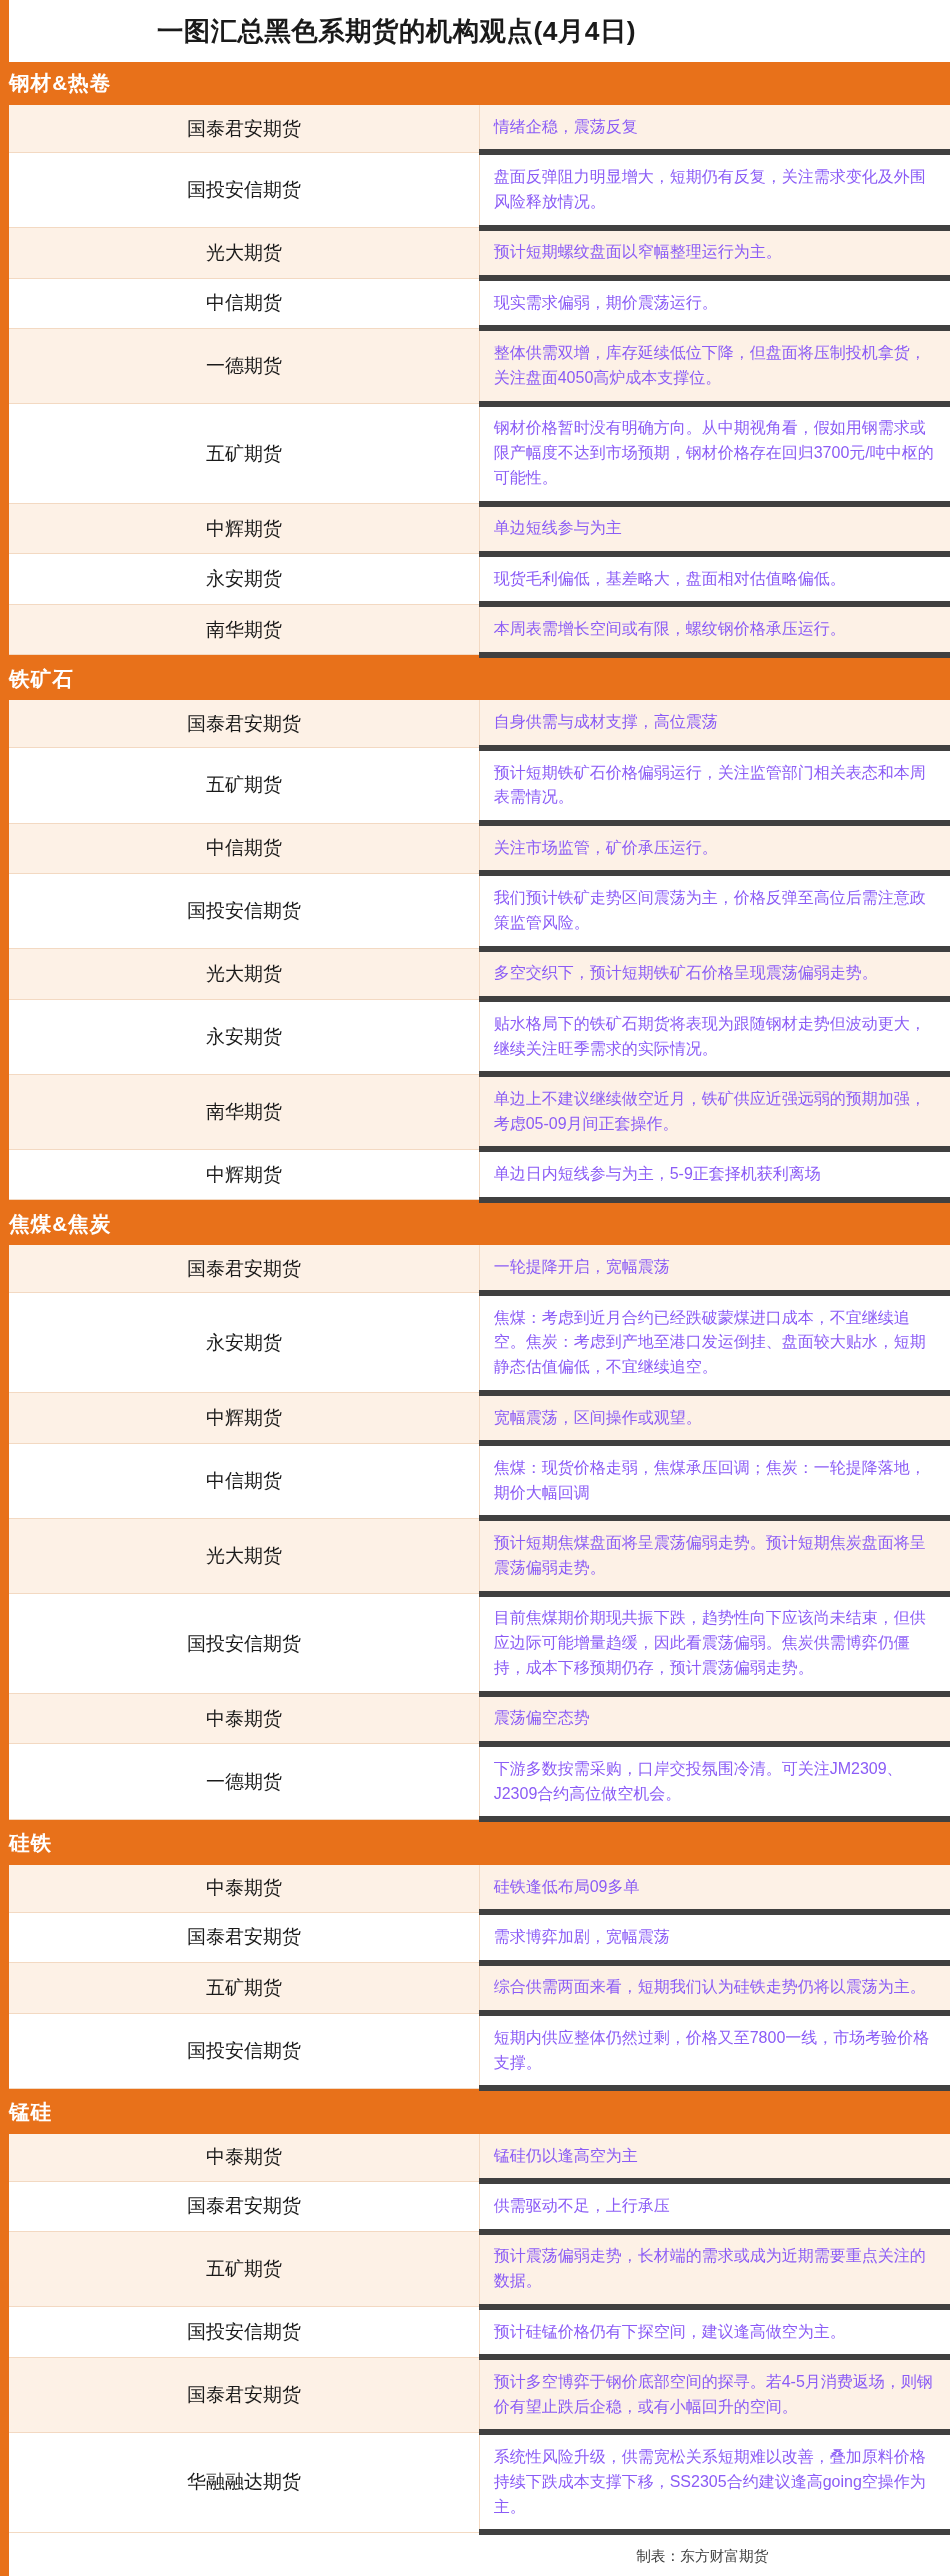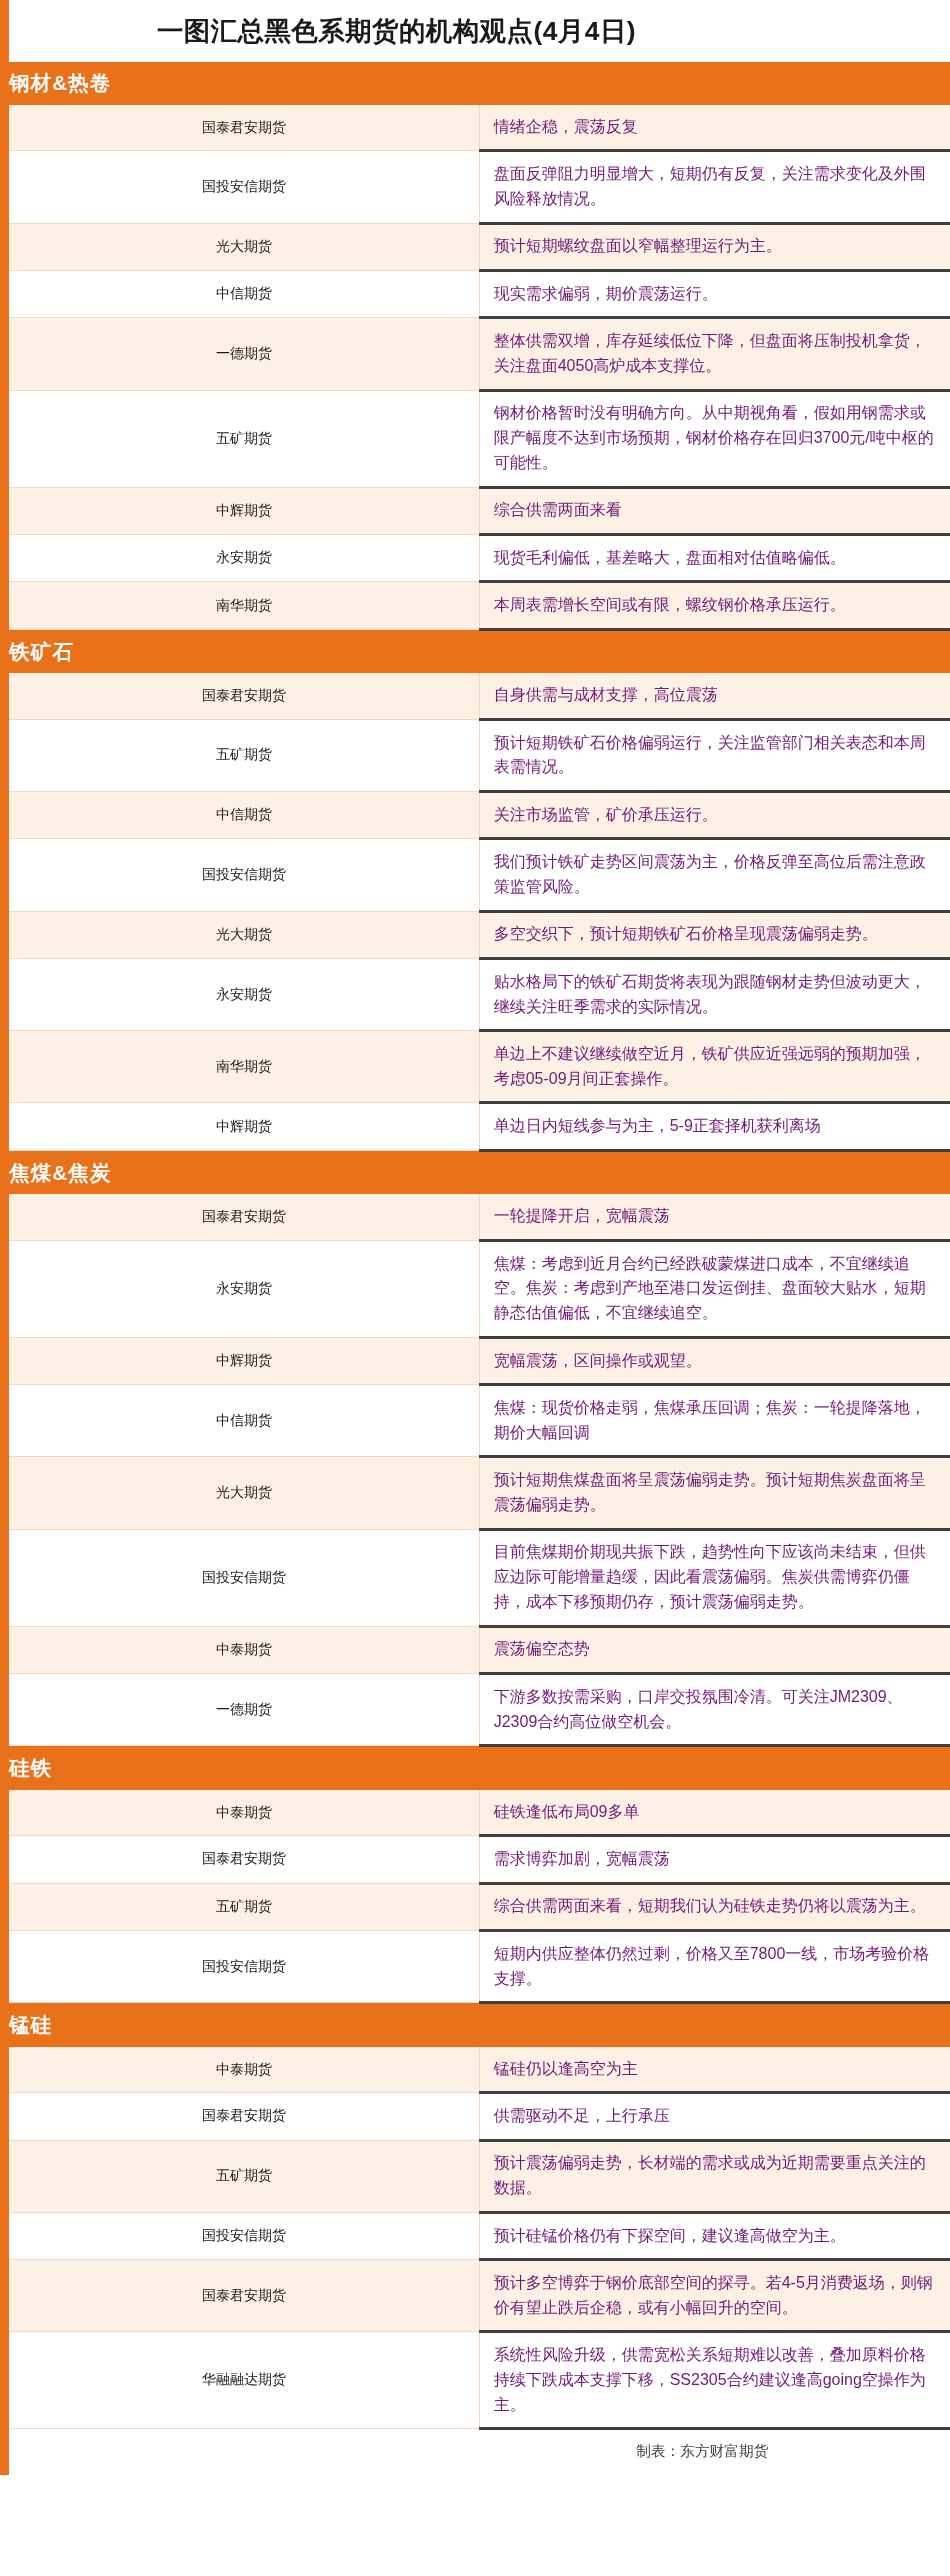--- a/index.html
+++ b/index.html
@@ -36,32 +36,32 @@
     color: #ffffff;
     font-size: 20.6px;
     font-weight: bold;
     padding: 6.9px 0 7.8px 0;
     letter-spacing: 1px;
   }
   td.inst {
     width: 147px;
     text-align: center;
     vertical-align: middle;
-    font-size: 14px;
+    font-size: 19px;
     color: #1a1a1a;
     padding: 9.8px 5.9px;
     border-bottom: 1px solid #f3d9c2;
   }
   td.view {
     vertical-align: middle;
     font-size: 16px;
-    color: #701a75;
+    color: #8b5cf6;
     line-height: 1.55;
     padding: 9.8px 13.7px 9.8px 13.7px;
-    border-bottom: 3px solid #404040;
+    border-bottom: 6px solid #404040;
     border-left: 1px solid #f3d9c2;
   }
   tr.shade td {
     background: #fdf1e6;
   }
   tr.plain td {
     background: #ffffff;
   }
   .footer {
     text-align: right;
@@ -99,21 +99,21 @@
         <tr class="shade">
           <td class="inst">一德期货</td>
           <td class="view">整体供需双增，库存延续低位下降，但盘面将压制投机拿货，关注盘面4050高炉成本支撑位。</td>
         </tr>
         <tr class="plain">
           <td class="inst">五矿期货</td>
           <td class="view">钢材价格暂时没有明确方向。从中期视角看，假如用钢需求或限产幅度不达到市场预期，钢材价格存在回归3700元/吨中枢的可能性。</td>
         </tr>
         <tr class="shade">
           <td class="inst">中辉期货</td>
-          <td class="view">综合供需两面来看</td>
+          <td class="view">单边短线参与为主</td>
         </tr>
         <tr class="plain">
           <td class="inst">永安期货</td>
           <td class="view">现货毛利偏低，基差略大，盘面相对估值略偏低。</td>
         </tr>
         <tr class="shade">
           <td class="inst">南华期货</td>
           <td class="view">本周表需增长空间或有限，螺纹钢价格承压运行。</td>
         </tr>
         <tr class="section-row">

